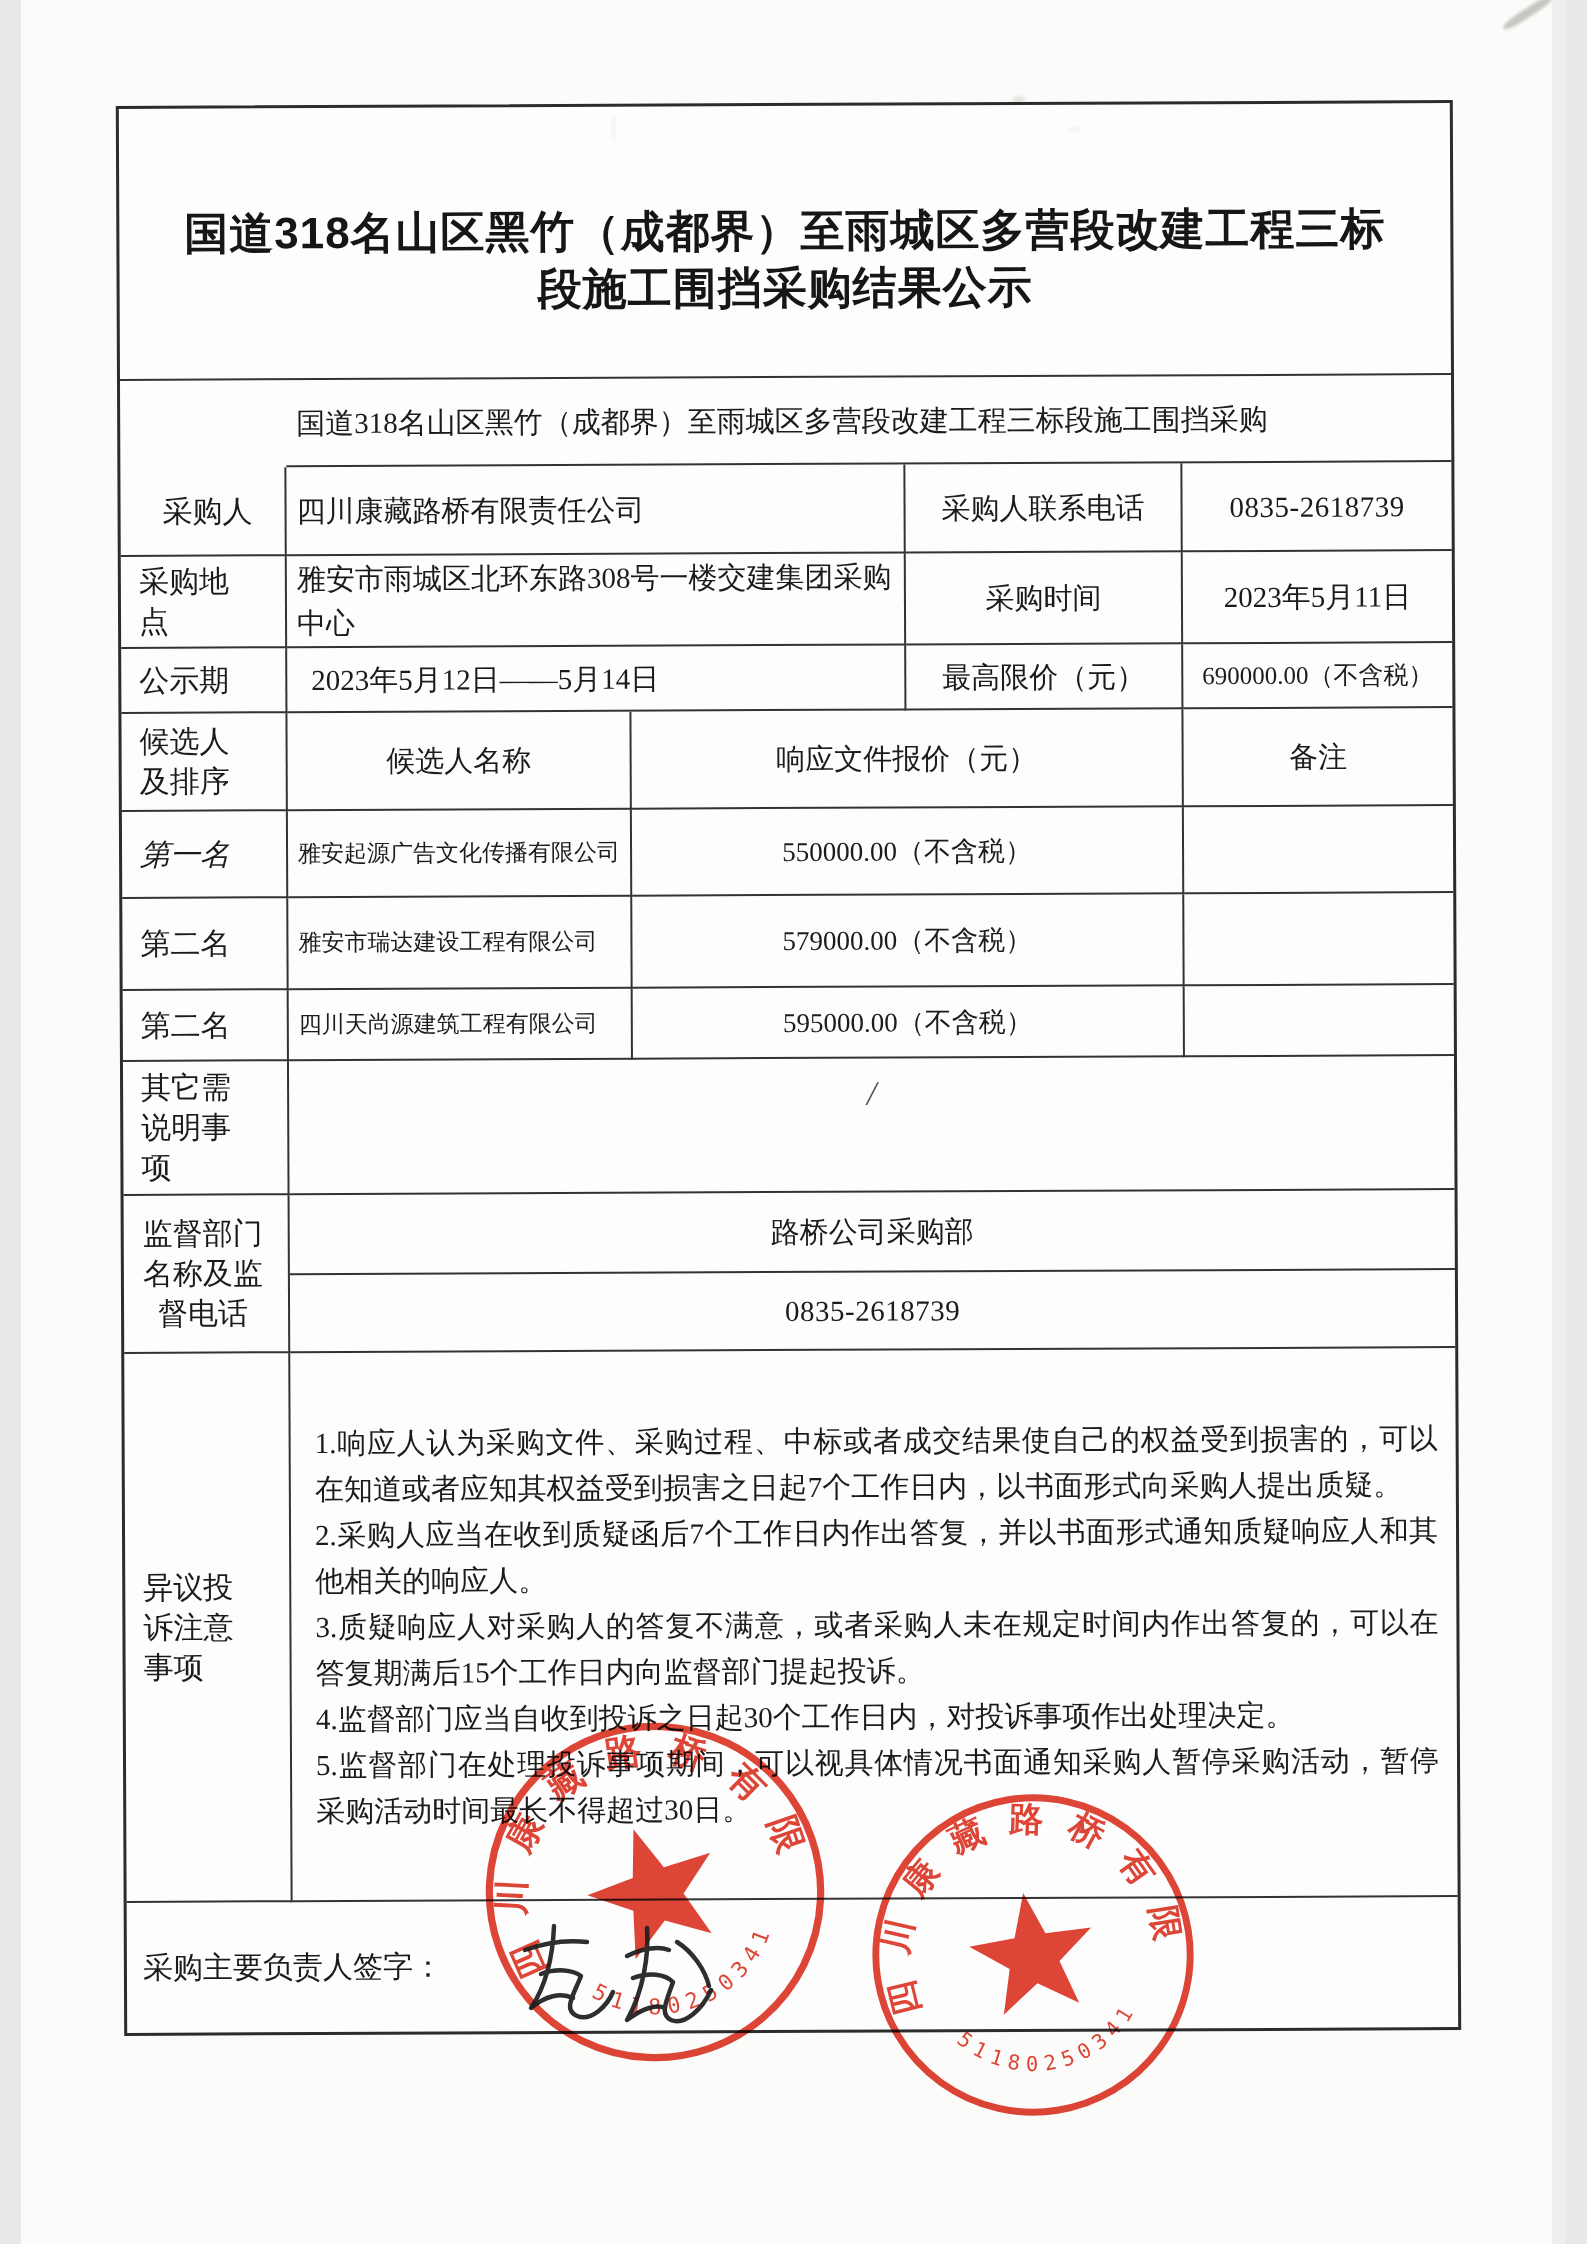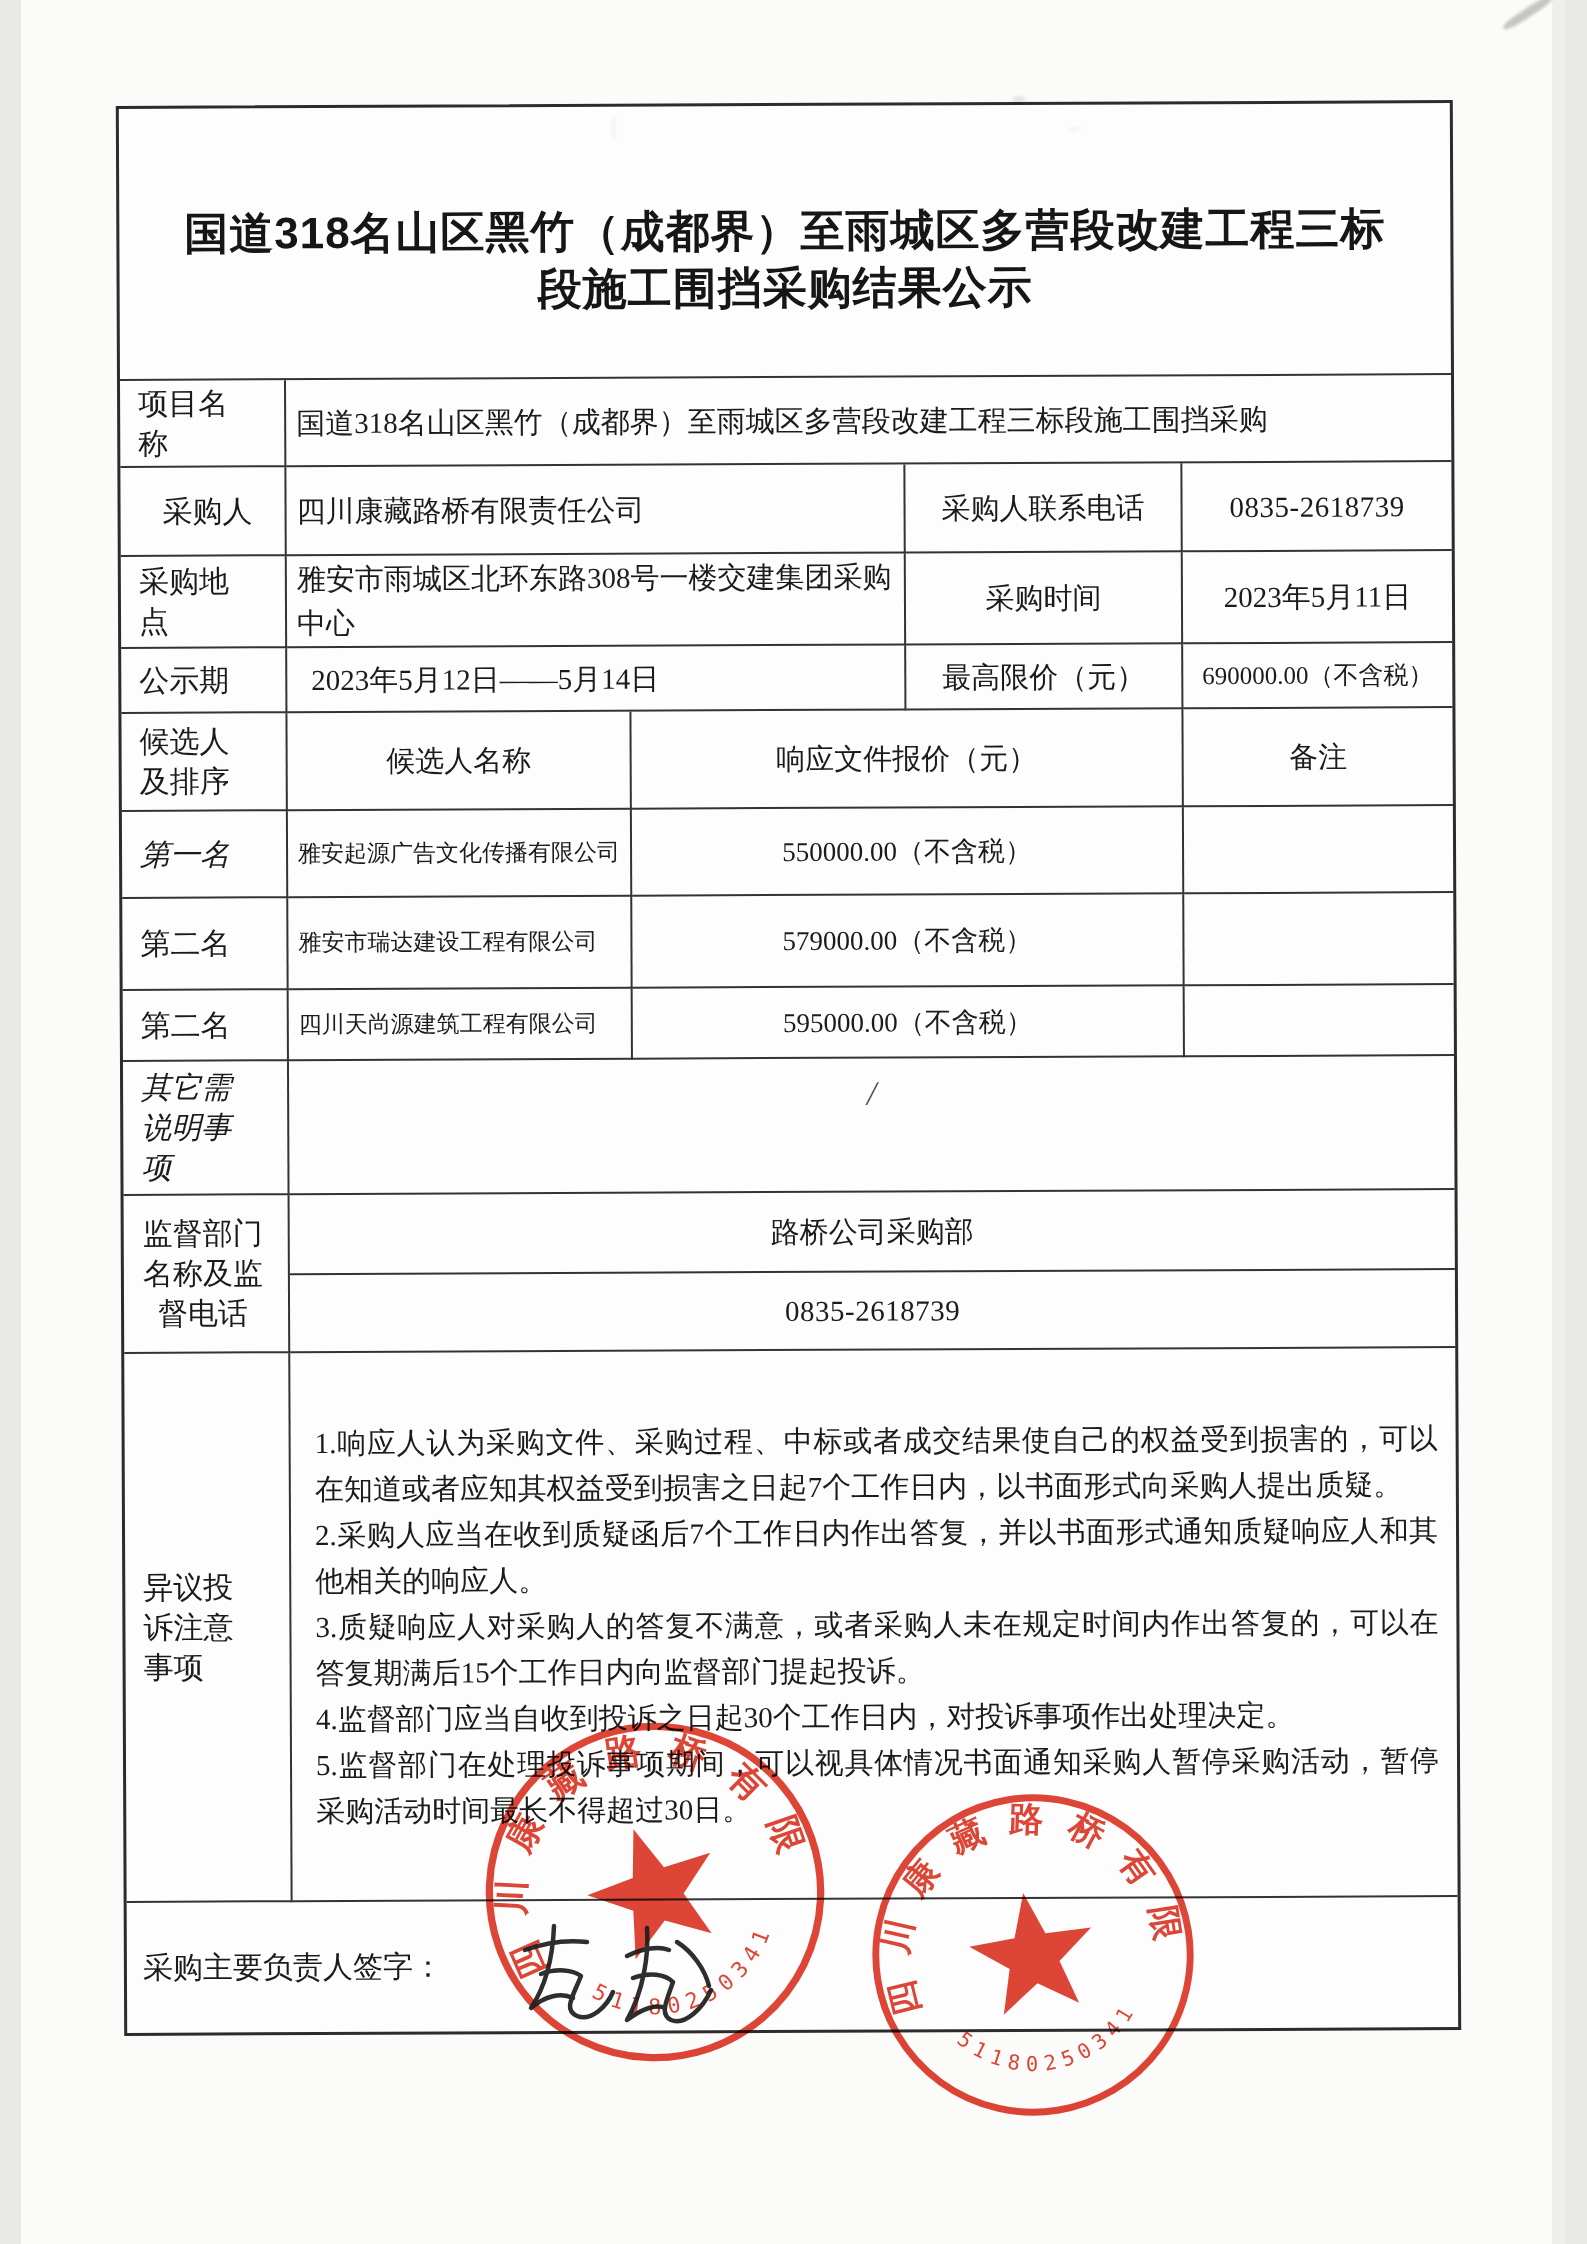--- a/index.html
+++ b/index.html
@@ -51,21 +51,20 @@
   <div class="smudge light" style="left:1048px;top:126px;width:11px;height:6px;"></div>
   <div class="smudge light" style="left:590px;top:116px;width:5px;height:24px;"></div>
 
   <div class="doc-table">
 
     <div class="c er title-cell">
       <div>国道318名山区黑竹（成都界）至雨城区多营段改建工程三标</div>
       <div>段施工围挡采购结果公示</div>
     </div>
 
-    <div class="c lbl" style="grid-area:2/1/3/2;">项目名称</div>
     <div class="c er pad" style="grid-area:2/2/3/6;">国道318名山区黑竹（成都界）至雨城区多营段改建工程三标段施工围挡采购</div>
 
     <div class="c lbl" style="grid-area:3/1/4/2;padding-left:42px;">采购人</div>
     <div class="c pad" style="grid-area:3/2/4/4;">四川康藏路桥有限责任公司</div>
     <div class="c hc" style="grid-area:3/4/4/5;">采购人联系电话</div>
     <div class="c er hc num" style="grid-area:3/5/4/6;">0835-2618739</div>
 
     <div class="c lbl" style="grid-area:4/1/5/2;">采购地点</div>
     <div class="c pad" style="grid-area:4/2/5/4;line-height:44px;word-break:break-all;">雅安市雨城区北环东路308号一楼交建集团采购中心</div>
     <div class="c hc" style="grid-area:4/4/5/5;">采购时间</div>
@@ -89,21 +88,21 @@
     <div class="c lbl" style="grid-area:8/1/9/2;">第二名</div>
     <div class="c name-cell" style="grid-area:8/2/9/3;">雅安市瑞达建设工程有限公司</div>
     <div class="c hc price-cell" style="grid-area:8/3/9/5;">579000.00（不含税）</div>
     <div class="c er hc" style="grid-area:8/5/9/6;"></div>
 
     <div class="c lbl" style="grid-area:9/1/10/2;">第二名</div>
     <div class="c name-cell" style="grid-area:9/2/10/3;">四川天尚源建筑工程有限公司</div>
     <div class="c hc price-cell" style="grid-area:9/3/10/5;">595000.00（不含税）</div>
     <div class="c er hc" style="grid-area:9/5/10/6;"></div>
 
-    <div class="c lbl" style="grid-area:10/1/11/2;font-style:italic;">其它需说明事项</div>
+    <div class="c lbl" style="grid-area:10/1/11/2;">其它需说明事项</div>
     <div class="c er hc slash" style="grid-area:10/2/11/6;align-items:center;justify-content:flex-start;padding-top:14px;">/</div>
 
     <div class="c lbl hc" style="grid-area:11/1/13/2;padding-right:24px;">监督部门名称及监督电话</div>
     <div class="c er hc" style="grid-area:11/2/12/6;">路桥公司采购部</div>
     <div class="c er hc num" style="grid-area:12/2/13/6;">0835-2618739</div>
 
     <div class="c lbl" style="grid-area:13/1/14/2;">异议投诉注意事项</div>
     <div class="c er objection" style="grid-area:13/2/14/6;">
       <p>1.响应人认为采购文件、采购过程、中标或者成交结果使自己的权益受到损害的，可以在知道或者应知其权益受到损害之日起7个工作日内，以书面形式向采购人提出质疑。</p>
       <p>2.采购人应当在收到质疑函后7个工作日内作出答复，并以书面形式通知质疑响应人和其他相关的响应人。</p>

